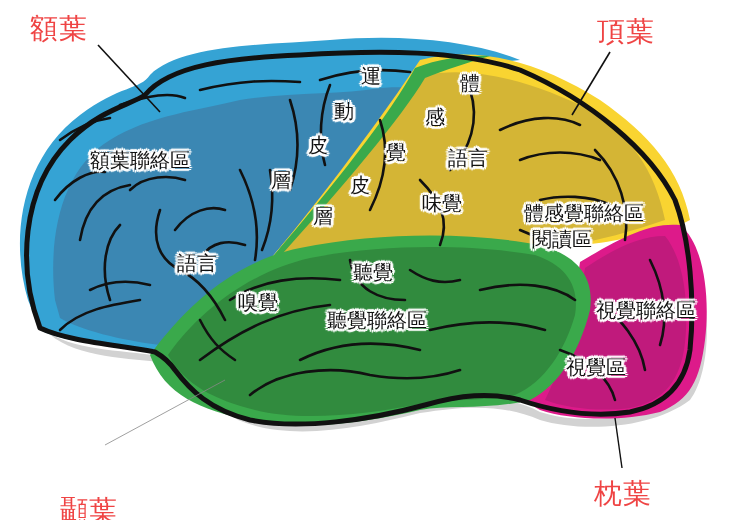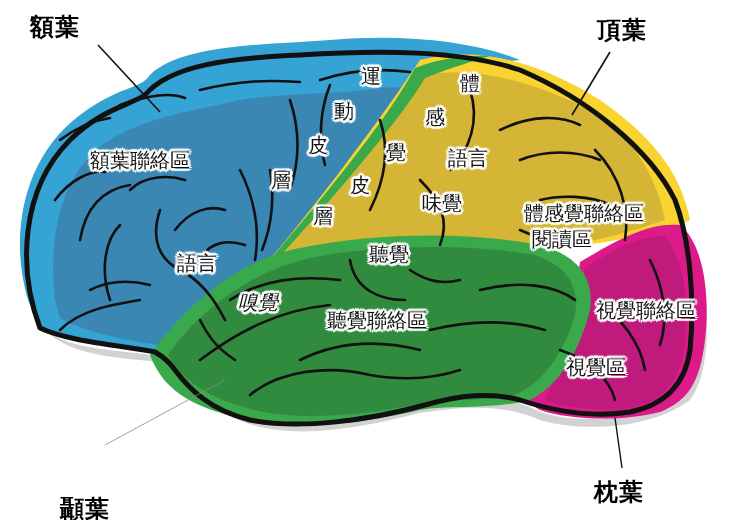--- a/index.html
+++ b/index.html
@@ -1,20 +1,20 @@
 <!DOCTYPE html>
 <html><head>
 <meta charset="utf-8">
 <style>
   html, body { margin: 0; padding: 0; background: #ffffff; }
   body { width: 740px; height: 520px; position: relative; overflow: hidden;
          font-family: "DejaVu Sans", "Liberation Sans", sans-serif; }
   #stage { position: absolute; left: 0; top: 0; width: 740px; height: 520px; }
   svg { position: absolute; left: 0; top: 0; }
-  .lobe-title { position: absolute; font-size: 24px; font-weight: bold; color: #000000;
+  .lobe-title { position: absolute; font-size: 28px; font-weight: normal; color: #ef4444;
                 letter-spacing: 1px; white-space: nowrap; line-height: 1; }
   .region-label { position: absolute; font-size: 20px; color: #111111; white-space: nowrap;
                   line-height: 1;
                   text-shadow: 2px 0 0 #fff, -2px 0 0 #fff, 0 2px 0 #fff, 0 -2px 0 #fff,
                                2px 2px 0 #fff, -2px -2px 0 #fff, 2px -2px 0 #fff, -2px 2px 0 #fff,
                                3px 0 1px #fff, -3px 0 1px #fff, 0 3px 1px #fff, 0 -3px 1px #fff; }
 </style>
 </head>
 <body>
 
@@ -104,18 +104,18 @@
   <div class="region-label" style="left:386px; top:142px;">覺</div>
   <div class="region-label" style="left:350px; top:175px;">皮</div>
   <div class="region-label" style="left:313px; top:206px;">層</div>
 
   <div class="region-label" style="left:90px; top:150px;text-align:center;">額葉聯絡區</div>
   <div class="region-label" style="left:177px; top:253px;">語言</div>
   <div class="region-label" style="left:448px; top:148px;">語言</div>
   <div class="region-label" style="left:422px; top:193px;">味覺</div>
   <div class="region-label" style="left:524px; top:163px;margin-top:40px;">體感覺聯絡區</div>
   <div class="region-label" style="left:532px; top:229px;">閱讀區</div>
-  <div class="region-label" style="left:353px; top:244px;padding-left:16px;">聽覺</div>
-  <div class="region-label" style="left:238px; top:292px;font-style:italic;">嗅覺</div>
+  <div class="region-label" style="left:353px; top:262px;">聽覺</div>
+  <div class="region-label" style="left:238px; top:292px;">嗅覺</div>
   <div class="region-label" style="left:327px; top:310px;">聽覺聯絡區</div>
   <div class="region-label" style="left:596px; top:300px;">視覺聯絡區</div>
   <div class="region-label" style="left:566px; top:357px;">視覺區</div>
 </div>
 
 </body></html>

